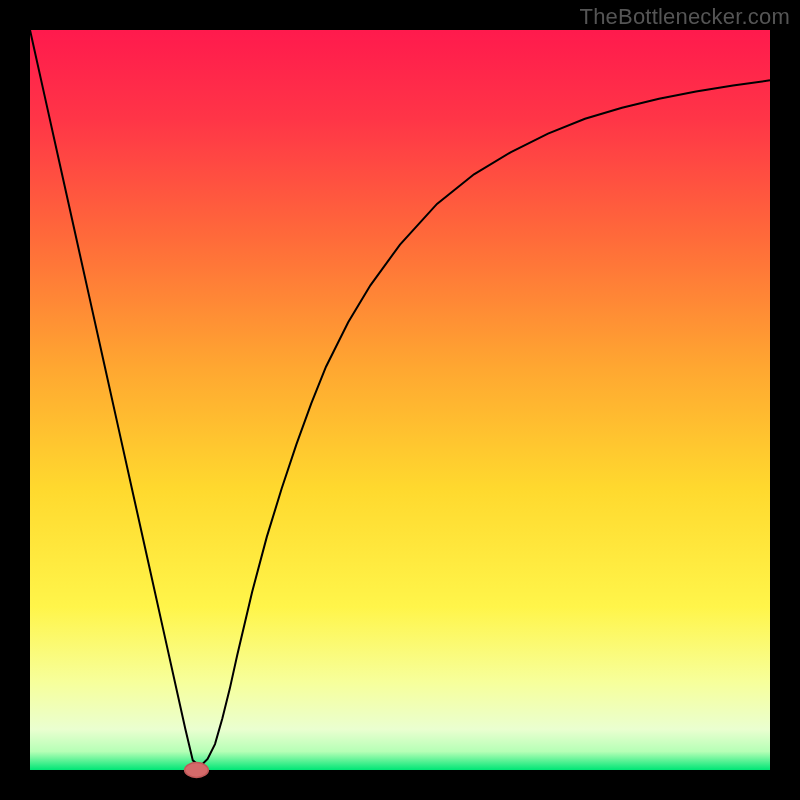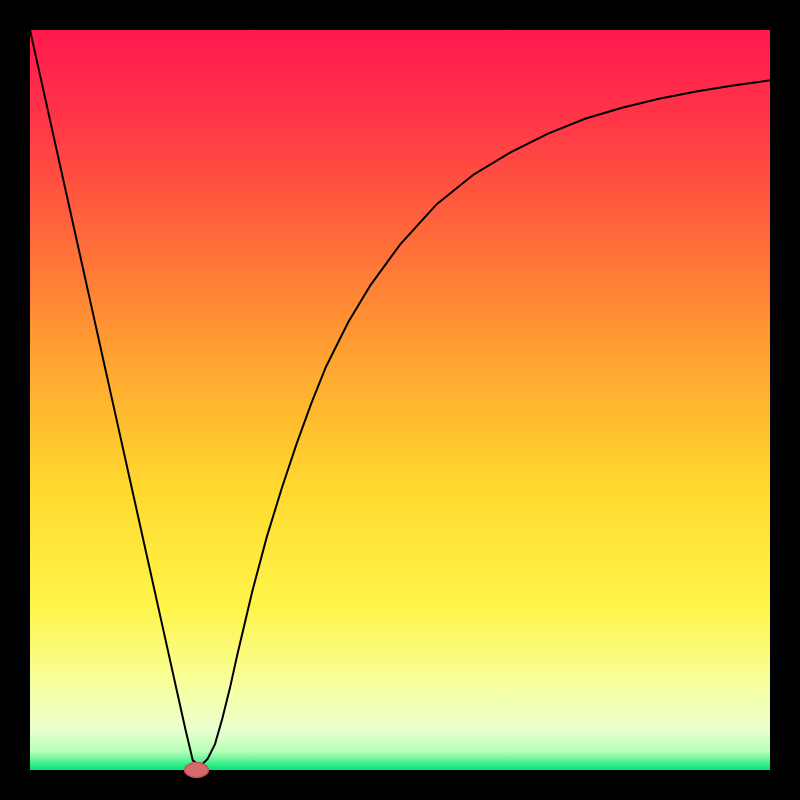--- a/index.html
+++ b/index.html
@@ -33,20 +33,21 @@
     font-size: 22px;
     font-weight: 500;
     letter-spacing: 0.2px;
     user-select: none;
   }
 </style>
 </head>
 <body>
 
 <div class="frame">
+  <div class="watermark">TheBottlenecker.com</div>
 
   <svg class="plot" viewBox="0 0 100 100" preserveAspectRatio="none">
     <defs>
       <linearGradient id="bg-grad" x1="0" y1="0" x2="0" y2="1">
           <stop offset="0%" stop-color="#ff1a4d"></stop>
           <stop offset="12%" stop-color="#ff3547"></stop>
           <stop offset="28.000000000000004%" stop-color="#ff6a3a"></stop>
           <stop offset="45%" stop-color="#ffa531"></stop>
           <stop offset="62%" stop-color="#ffd92e"></stop>
           <stop offset="78%" stop-color="#fff54a"></stop>

